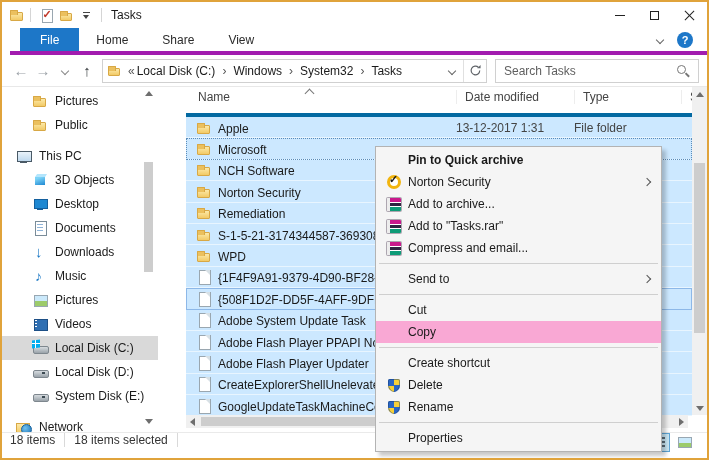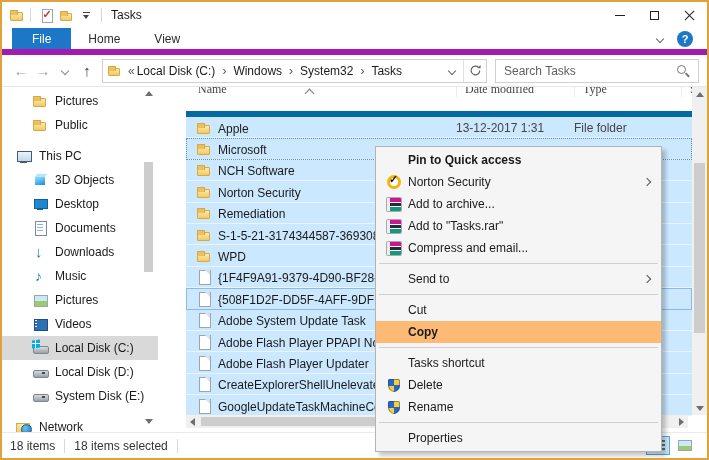--- a/index.html
+++ b/index.html
@@ -73,21 +73,21 @@
   .wtitle { margin-left:4px; }
   .wctrls { margin-left:auto; display:flex; height:100%; }
   .ctrl { width:35px; height:100%; display:flex; align-items:center; justify-content:center; }
   .g-min { width:10px; height:1px; background:#222; }
   .g-max { width:9px; height:9px; border:1px solid #222; }
   .g-close { position:relative; width:11px; height:11px; }
   .g-close::before, .g-close::after { content:""; position:absolute; left:-1px; top:5px; width:13px; height:1px; background:#222; }
   .g-close::before { transform:rotate(45deg); } .g-close::after { transform:rotate(-45deg); }
 
   
-  .tabsrow { height:27px; display:flex; align-items:stretch; padding-left:10px; border-bottom:6px solid #a21caf; flex:none; }
+  .tabsrow { height:27px; display:flex; align-items:stretch; padding-left:10px; border-bottom:4px solid #a21caf; flex:none;margin-left:8px; }
   .rtab { padding:0 17px; display:flex; align-items:center; color:#2b2b2b; }
   .rtab[data-active="true"] { background:#1D77C8; color:#fff; padding:0 20px; }
   .tabsrow-right { margin-left:auto; display:flex; align-items:center; gap:14px; padding-right:14px; }
   .helpbtn { width:16px; height:16px; border-radius:50%; background:#1D77C8; color:#fff; font-size:11px; font-weight:bold;
       display:flex; align-items:center; justify-content:center; }
 
   
   .navbar { height:32px; display:flex; align-items:center; padding:0 8px; border-bottom:1px solid #E8E8E8; flex:none; }
   .navbtn { width:22px; height:24px; display:flex; align-items:center; justify-content:center; font-size:15px; color:#9AA0A6; }
   .navbtn.dark { color:#3C4043; }
@@ -120,21 +120,21 @@
   .tri-up { border-left:4px solid transparent; border-right:4px solid transparent; border-bottom:5px solid #6E6E6E; }
   .tri-down { border-left:4px solid transparent; border-right:4px solid transparent; border-top:5px solid #6E6E6E; }
   .tri-left { border-top:4px solid transparent; border-bottom:4px solid transparent; border-right:5px solid #6E6E6E; }
   .tri-right { border-top:4px solid transparent; border-bottom:4px solid transparent; border-left:5px solid #6E6E6E; }
   .sb-track { flex:1; width:100%; position:relative; }
   .side-sb .sb-thumb { position:absolute; left:2px; right:2px; top:62px; height:110px; background:#CDCDCD; }
   .side-sb-pad { height:4px; flex:none; }
 
   .filelist { flex:1; position:relative; overflow:hidden; }
   .cols { height:30px; position:relative; display:grid; grid-template-columns:260px 118px 107px 1fr;
-      align-items:end; padding:0 0 14px 10px; color:#444; border-bottom:6px solid #0369a1;font-family:Liberation Serif, serif; }
+      align-items:end; padding:0 0 9px 10px; color:#444; border-bottom:4px solid #0369a1; }
   .colh { padding-left:2px; white-space:nowrap; overflow:hidden; }
   .colh + .colh { border-left:1px solid #EDEDED; padding-left:8px; }
   .sort-caret { position:absolute; top:3px; left:120px; width:7px; height:7px;
       border-right:1.4px solid #777; border-bottom:1.4px solid #777; transform:rotate(-135deg); }
   .rows {}
   .frow { height:21.4px; display:grid; grid-template-columns:260px 118px 107px 1fr; align-items:center;
       padding-left:10px; background:#CCE8FF; box-shadow:inset 0 -1px 0 rgba(255,255,255,.55); }
   .frow[data-state="focus"] { outline:1px dotted #5A8CBA; outline-offset:-1px; }
   .frow[data-state="anchor"] { box-shadow:inset 0 0 0 1px #8DB8E8; }
   .fname { display:flex; align-items:flex-end; gap:6px; overflow:hidden; white-space:nowrap; }
@@ -144,38 +144,38 @@
   .hsb .sb-track { height:100%; }
   .hsb .sb-thumb { position:absolute; top:2px; bottom:2px; left:2px; right:30px; background:#CDCDCD; }
 
   .vsb { width:15px; flex:none; background:#F0F0F0; display:flex; flex-direction:column; align-items:center; }
   .vsb .sb-arrow { width:15px; height:14px; }
   .vsb .sb-track { width:100%; }
   .vsb .sb-thumb { position:absolute; left:2px; right:2px; top:62px; height:170px; background:#CDCDCD; }
   .vsb-corner { height:17px; background:#fff; width:100%; flex:none; }
 
   
-  .statusbar { height:26px; flex:none; display:flex; align-items:center; padding:0 8px; gap:9px; border-top:1px solid #EAEAEA; color:#333; }
+  .statusbar { height:26px; flex:none; display:flex; align-items:flex-start; padding:0 8px; gap:9px; border-top:1px solid #EAEAEA; color:#333; }
   .st-div { width:1px; height:14px; background:#D9D9D9; }
   .viewbtns { margin-left:auto; display:flex; gap:3px; padding-right:2px; }
   .viewbtn { width:24px; height:19px; display:flex; align-items:center; justify-content:center; }
   .viewbtn[data-active="true"] { background:#CBE8F6; border:1px solid #5FA6D6; }
   .g-details { width:13px; height:11px;
       background-image:repeating-linear-gradient(180deg,#5A6A75 0 2px,transparent 2px 4px);
       background-size:9px 100%; background-position:right 0 top 0; background-repeat:no-repeat; position:relative; }
   .g-details::before { content:""; position:absolute; left:0; top:0; width:2px; height:11px;
       background:repeating-linear-gradient(180deg,#C0392B 0 2px,transparent 2px 4px); }
   .g-thumb { width:14px; height:11px; border:1px solid #98A7B2; background:linear-gradient(180deg,#CBE9FB 0 5px,#9CCB6B 5px); }
 
   
   .cmenu { position:absolute; left:373px; top:144px; width:287px; background:#F5F5F5; border:1px solid #B3B3B3;
       box-shadow:4px 4px 4px rgba(0,0,0,.22); padding:2px 0; z-index:10; }
   .mitem { height:22px; display:flex; align-items:center; padding:0 26px 0 4px; position:relative; }
   .mitem[data-bold="true"] { font-weight:bold; }
-  .mitem[data-highlighted="true"] { background:#fdba74;font-weight:bold; }
+  .mitem[data-highlighted="true"] { background:#f9a8d4; }
   .mi-ic { width:28px; display:flex; align-items:center; justify-content:center; flex:none; }
   .msub { position:absolute; right:11px; top:8px; width:6px; height:6px;
       border-right:1.4px solid #555; border-bottom:1.4px solid #555; transform:rotate(-45deg); }
   .msep { height:1px; background:#CFCFCF; margin:4px 3px; }
   .mi-norton { width:14px; height:14px; border-radius:50%; background:#fff; border:3px solid #F2B50F; position:relative; }
   .mi-norton::after { content:"\2713"; position:absolute; left:-1px; top:-5px; font-size:11px; font-weight:bold; color:#1a1a1a; }
   .mi-rar { width:14px; height:13px; border-left:3px solid #EDEDED; border-radius:1px;
       background:linear-gradient(180deg,#C9188C 0 4px,#fff 4px 5px,#2E2440 5px 8px,#fff 8px 9px,#0E9B77 9px 13px);
       box-shadow:0 0 0 1px rgba(40,20,50,.35); }
   .mi-shield { width:12px; height:13px; border-radius:2px 2px 55% 55%/2px 2px 62% 62%;
@@ -218,20 +218,23 @@
     <span style="display:flex;">
 
         <span class="rtab" data-active="true">
           <span>File</span>
         </span>
 
         <span class="rtab">
           <span>Home</span>
         </span>
 
+        <span class="rtab">
+          <span>Share</span>
+        </span>
 
         <span class="rtab">
           <span>View</span>
         </span>
       </span>
     <span class="tabsrow-right">
       <span class="chev down"></span>
       <span class="helpbtn">?</span>
     </span>
   </div>
@@ -567,21 +570,21 @@
         </span>
     </span>
   </div>
 
   <div class="cmenu">
 
       <div class="mitem" data-bold="true">
         <span class="mi-ic">
           
         </span>
-        <span>Pin to Quick access</span>
+        <span>Pin to Quick archive</span>
 
       </div>
 
       <div class="mitem">
         <span class="mi-ic">
           <span class="mi-dyn mi-norton"></span>
         </span>
         <span>Norton Security</span>
         <span class="msub"></span>
       </div>
@@ -637,21 +640,21 @@
         <span>Copy</span>
 
       </div>
 
       <div class="msep"></div>
 
       <div class="mitem">
         <span class="mi-ic">
           
         </span>
-        <span>Tasks shortcut</span>
+        <span>Create shortcut</span>
 
       </div>
 
       <div class="mitem">
         <span class="mi-ic">
           <span class="mi-dyn mi-shield"></span>
         </span>
         <span>Delete</span>
 
       </div>

